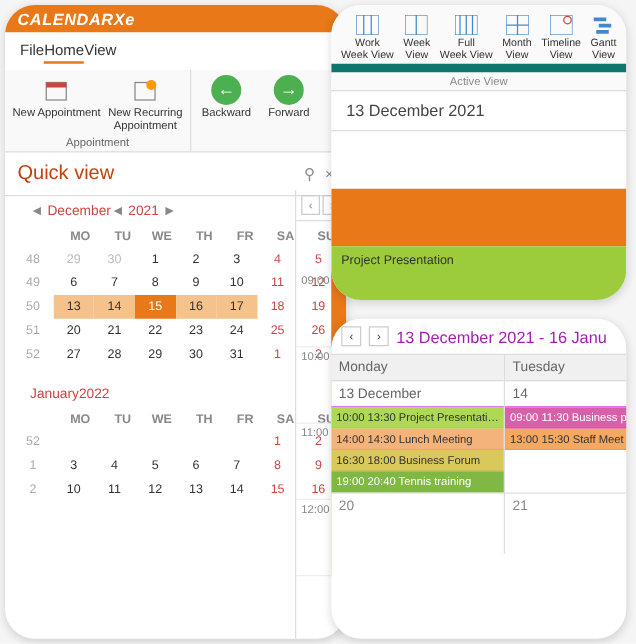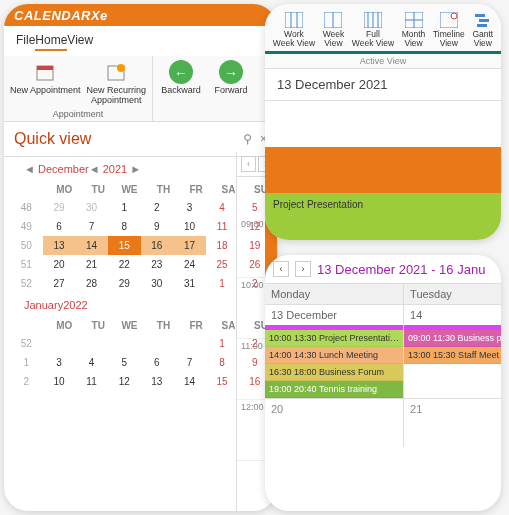--- a/index.html
+++ b/index.html
@@ -31,35 +31,35 @@
 .wknd{color:#c44}
 .hl1{background:#f4c28a}
 .hl2{background:#e87818;color:#fff}
 .day-strip{position:absolute;top:148px;right:0;width:40px;bottom:0;border-left:1px solid #ddd;font-size:9px;color:#888}
 .day-strip .nav{display:flex;gap:2px;padding:4px;justify-content:center;border-bottom:1px solid #ddd}
 .nbx{border:1px solid #ccc;width:14px;height:14px;display:flex;align-items:center;justify-content:center;font-size:9px}
 .hour{height:56px;border-bottom:1px solid #eee;padding:2px 4px;position:relative}
 .ev-orange{position:absolute;right:0;top:0;width:12px;height:100%;background:#e87818}
 .ev-green{position:absolute;right:0;top:0;width:12px;height:100%;background:#8bc34a}
 .card2{left:265px;top:4px;width:236px;height:236px}
-.viewbar{display:flex;justify-content:space-around;padding:6px 4px 2px;border-bottom:3px solid #0f766e;background:#fafafa}
+.viewbar{display:flex;justify-content:space-around;padding:6px 4px 2px;border-bottom:7px solid #0f766e;background:#fafafa}
 .vbtn{text-align:center;font-size:8.5px;line-height:1.1;cursor:pointer}
 .vbtn .ic{height:20px;display:flex;align-items:center;justify-content:center}
 .avlabel{text-align:center;font-size:9px;color:#888;padding:2px;border-bottom:1px solid #ddd;background:#fafafa}
 .dhead{padding:8px 12px;font-size:13px;color:#444;border-bottom:1px solid #ddd}
 .band-orange{height:46px;background:#e87818}
 .band-green{background:#9ccc3c;padding:6px 8px;font-size:10px;color:#333;height:46px}
 .blank{height:46px}
 .card3{left:265px;top:255px;width:236px;height:256px}
 .wnav{display:flex;align-items:center;gap:6px;padding:6px 8px;border-bottom:1px solid #ddd}
 .wtitle{font-size:13px;color:#a21caf}
 .wgrid{display:flex}
 .wcol{flex:1;border-right:1px solid #ddd}
 .wcolh{background:#f0f0f0;padding:4px 6px;font-size:11px;color:#666;border-bottom:1px solid #ddd}
-.wdate{padding:4px 6px;font-size:11px;color:#666;border-bottom:5px solid #d946ef}
+.wdate{padding:4px 6px;font-size:11px;color:#666;border-bottom:1px solid #d946ef}
 .evt{padding:3px 4px;font-size:9px;border-bottom:1px solid rgba(0,0,0,0.05);white-space:nowrap;overflow:hidden}
 .c-g{background:#aed957}
 .c-o{background:#f4b37a}
 .c-y{background:#d9c95a}
 .c-dg{background:#7fb843;color:#fff}
 .c-m{background:#d85fa8;color:#fff}
 .c-lo{background:#f4a860}
 .wdate2{padding:4px 6px;font-size:11px;color:#888;border-top:1px solid #ddd;height:40px}
 svg{display:block}
 .arrow{cursor:pointer;color:#888}
@@ -187,21 +187,21 @@
             <td>27</td>
             <td>28</td>
             <td>29</td>
             <td>30</td>
             <td>31</td>
             <td class="dim wknd">1</td>
             <td class="dim wknd">2</td>
           </tr>
     </tbody>
       </table>
-    <div class="cal-nav" style="">
+    <div class="cal-nav" style="margin-top:10px">
       <div><span class="m">January</span></div>
       <div><span class="m">2022</span></div>
     </div>
     <table class="cal-grid">
       <tbody>
           <tr>
             <th></th>
             <th>MO</th>
             <th>TU</th>
             <th>WE</th>

